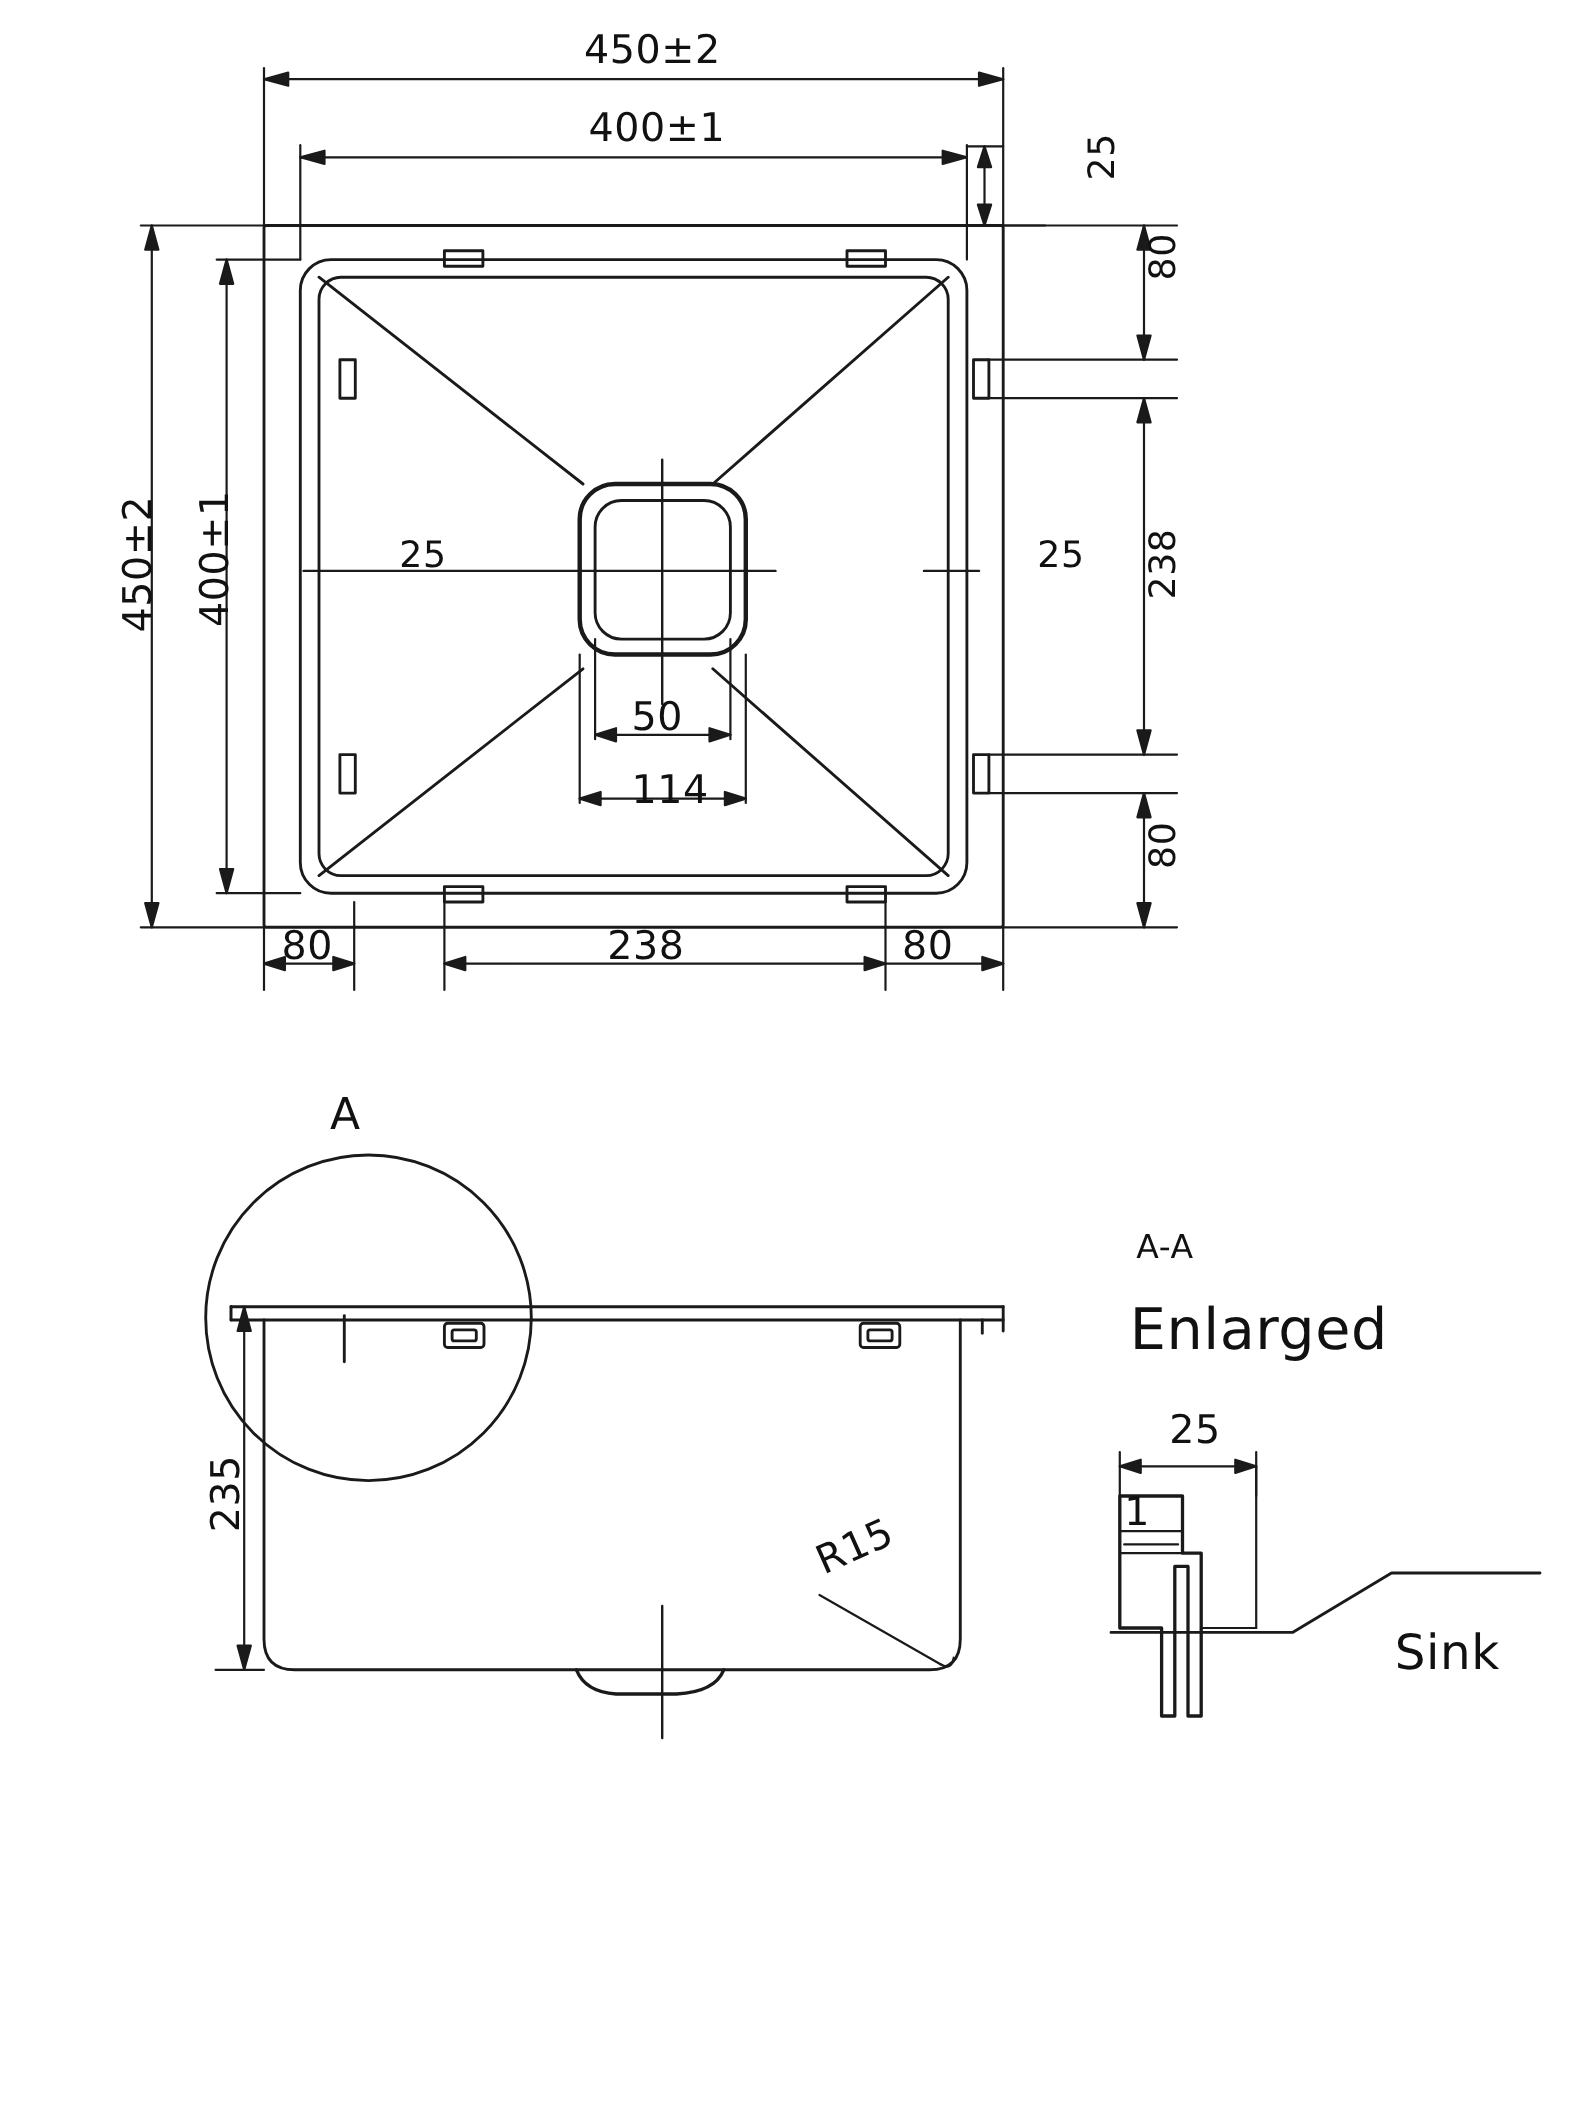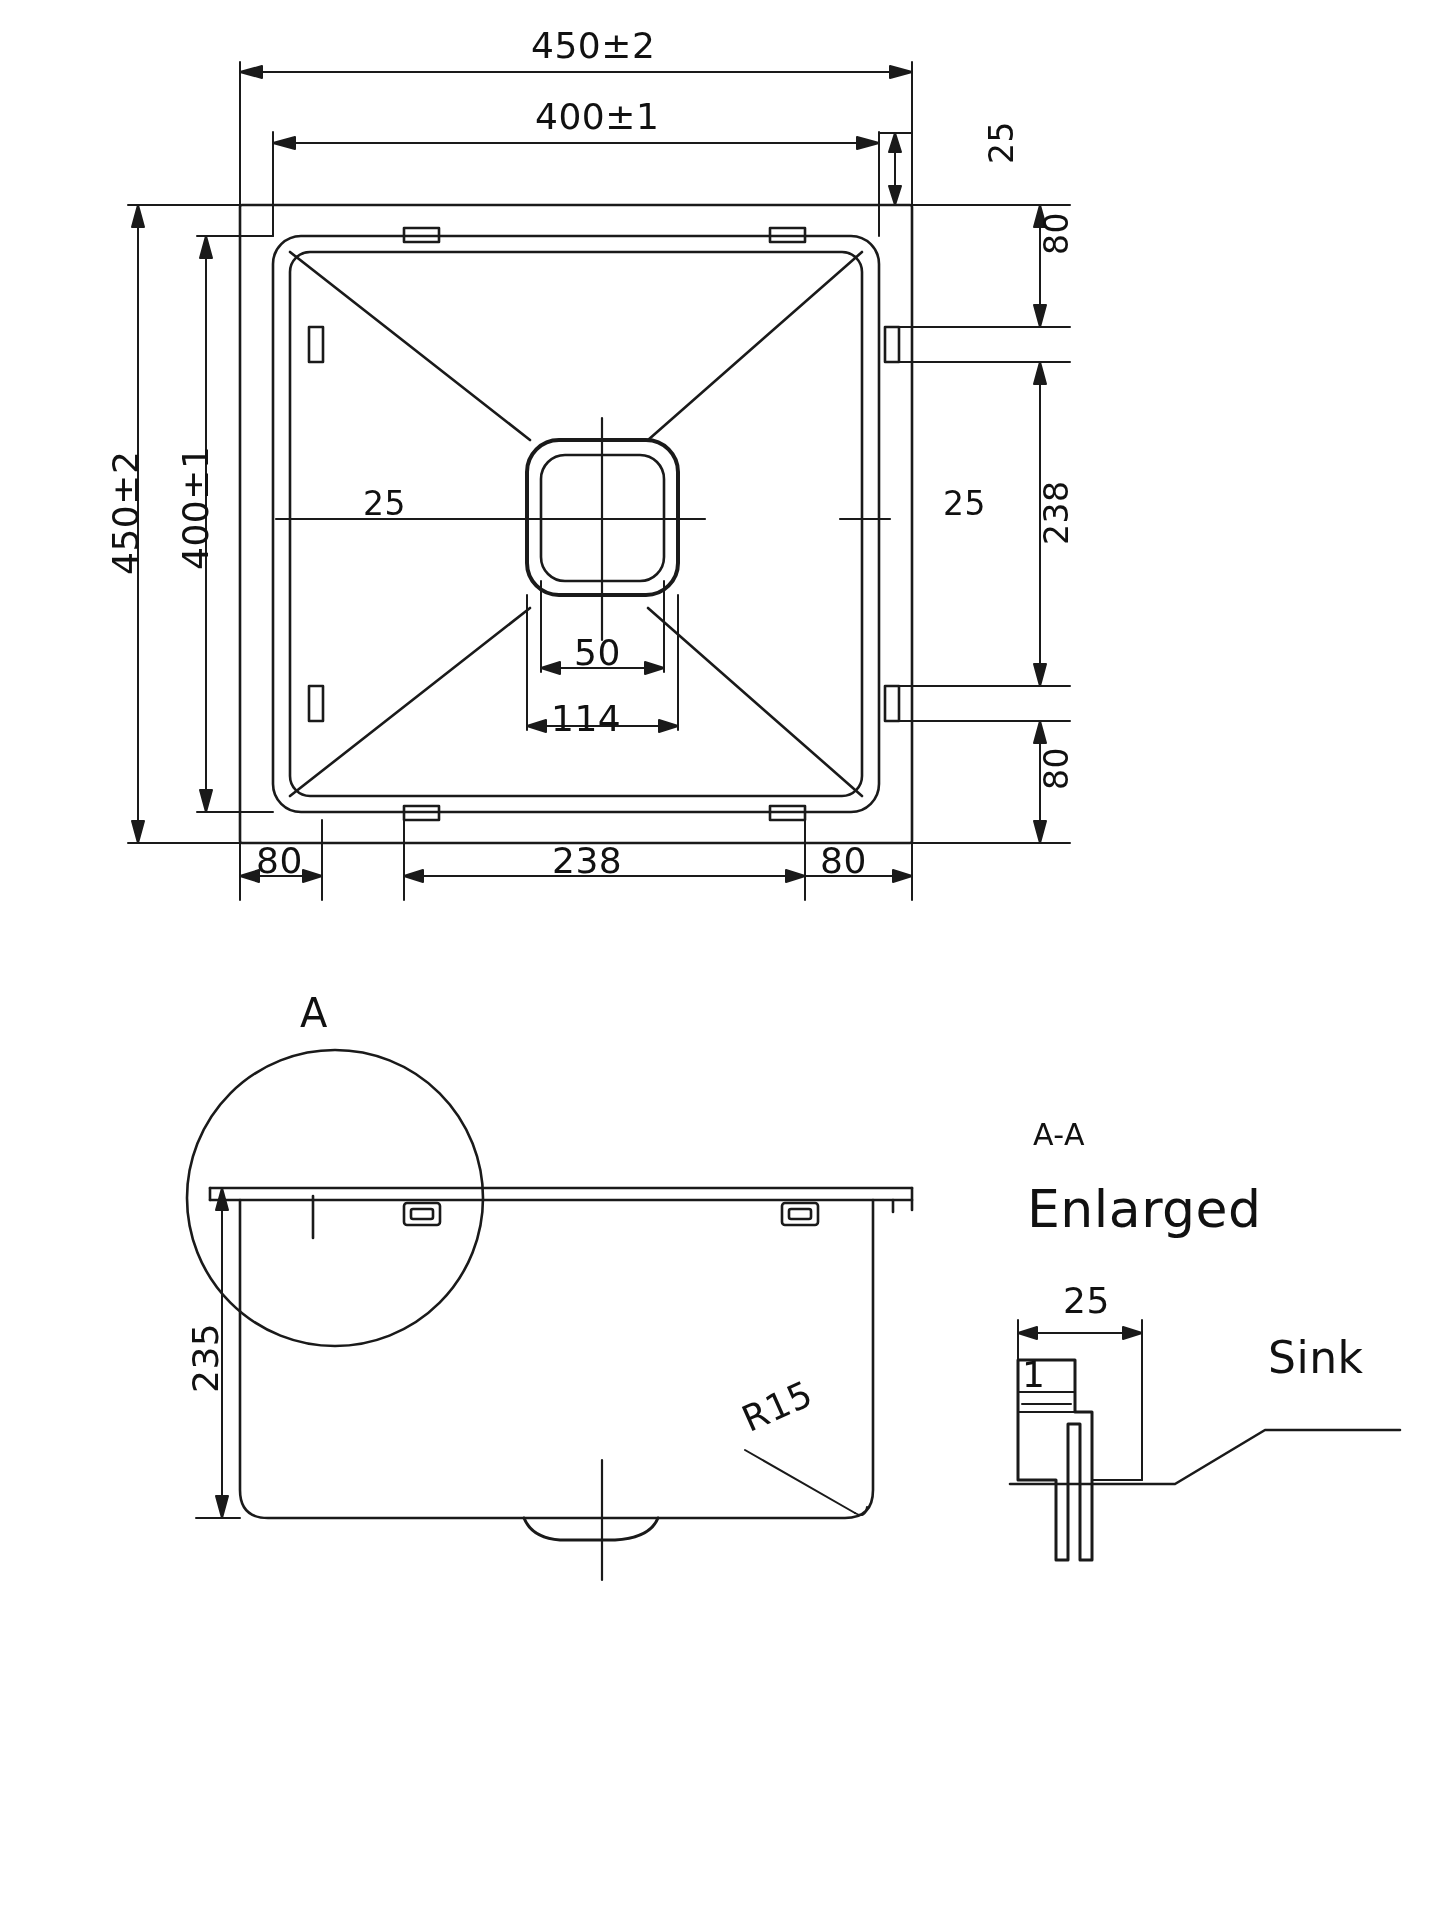--- a/index.html
+++ b/index.html
@@ -273,29 +273,29 @@
 
   <div class="lbl dim rot90" style="left:985px; top:164px;">25</div>
   <div class="lbl dim rot90" style="left:1040px; top:255px;">80</div>
   <div class="lbl dim" style="left:943px; top:487px;">25</div>
   <div class="lbl dim rot90" style="left:1040px; top:545px;">238</div>
   <div class="lbl dim rot90" style="left:1040px; top:790px;">80</div>
 
   <div class="lbl dim" style="left:363px; top:487px;">25</div>
 
   <div class="lbl dim-big" style="left:574px; top:635px;">50</div>
-  <div class="lbl dim-big" style="left:551px; top:701px;">114</div>
+  <div class="lbl dim-big" style="left:574px; top:701px;">114</div>
 
   <div class="lbl dim-big" style="left:256px; top:843px;">80</div>
   <div class="lbl dim-big" style="left:552px; top:843px;">238</div>
   <div class="lbl dim-big" style="left:820px; top:843px;">80</div>
 
   <div class="lbl title-txt" style="left:300px; top:993px;">A</div>
   <div class="lbl dim-big rot90" style="left:188px; top:1393px;">235</div>
   <div class="lbl dim-big" style="left:737px; top:1405px; transform:rotate(-24deg); transform-origin:left top;">R15</div>
 
   <div class="lbl" style="left:1033px; top:1120px; font-size:30px;">A-A</div>
   <div class="lbl" style="left:1027px; top:1183px; font-size:52px;">Enlarged</div>
   <div class="lbl dim-big" style="left:1063px; top:1283px;">25</div>
   <div class="lbl dim-big" style="left:1022px; top:1357px;">1</div>
-  <div class="lbl" style="left:1268px; top:1336px; font-size:44px;">Sink</div>
+  <div class="lbl" style="left:1268px; top:1481px; font-size:44px;">Sink</div>
 
 </div>
 
 </body></html>

